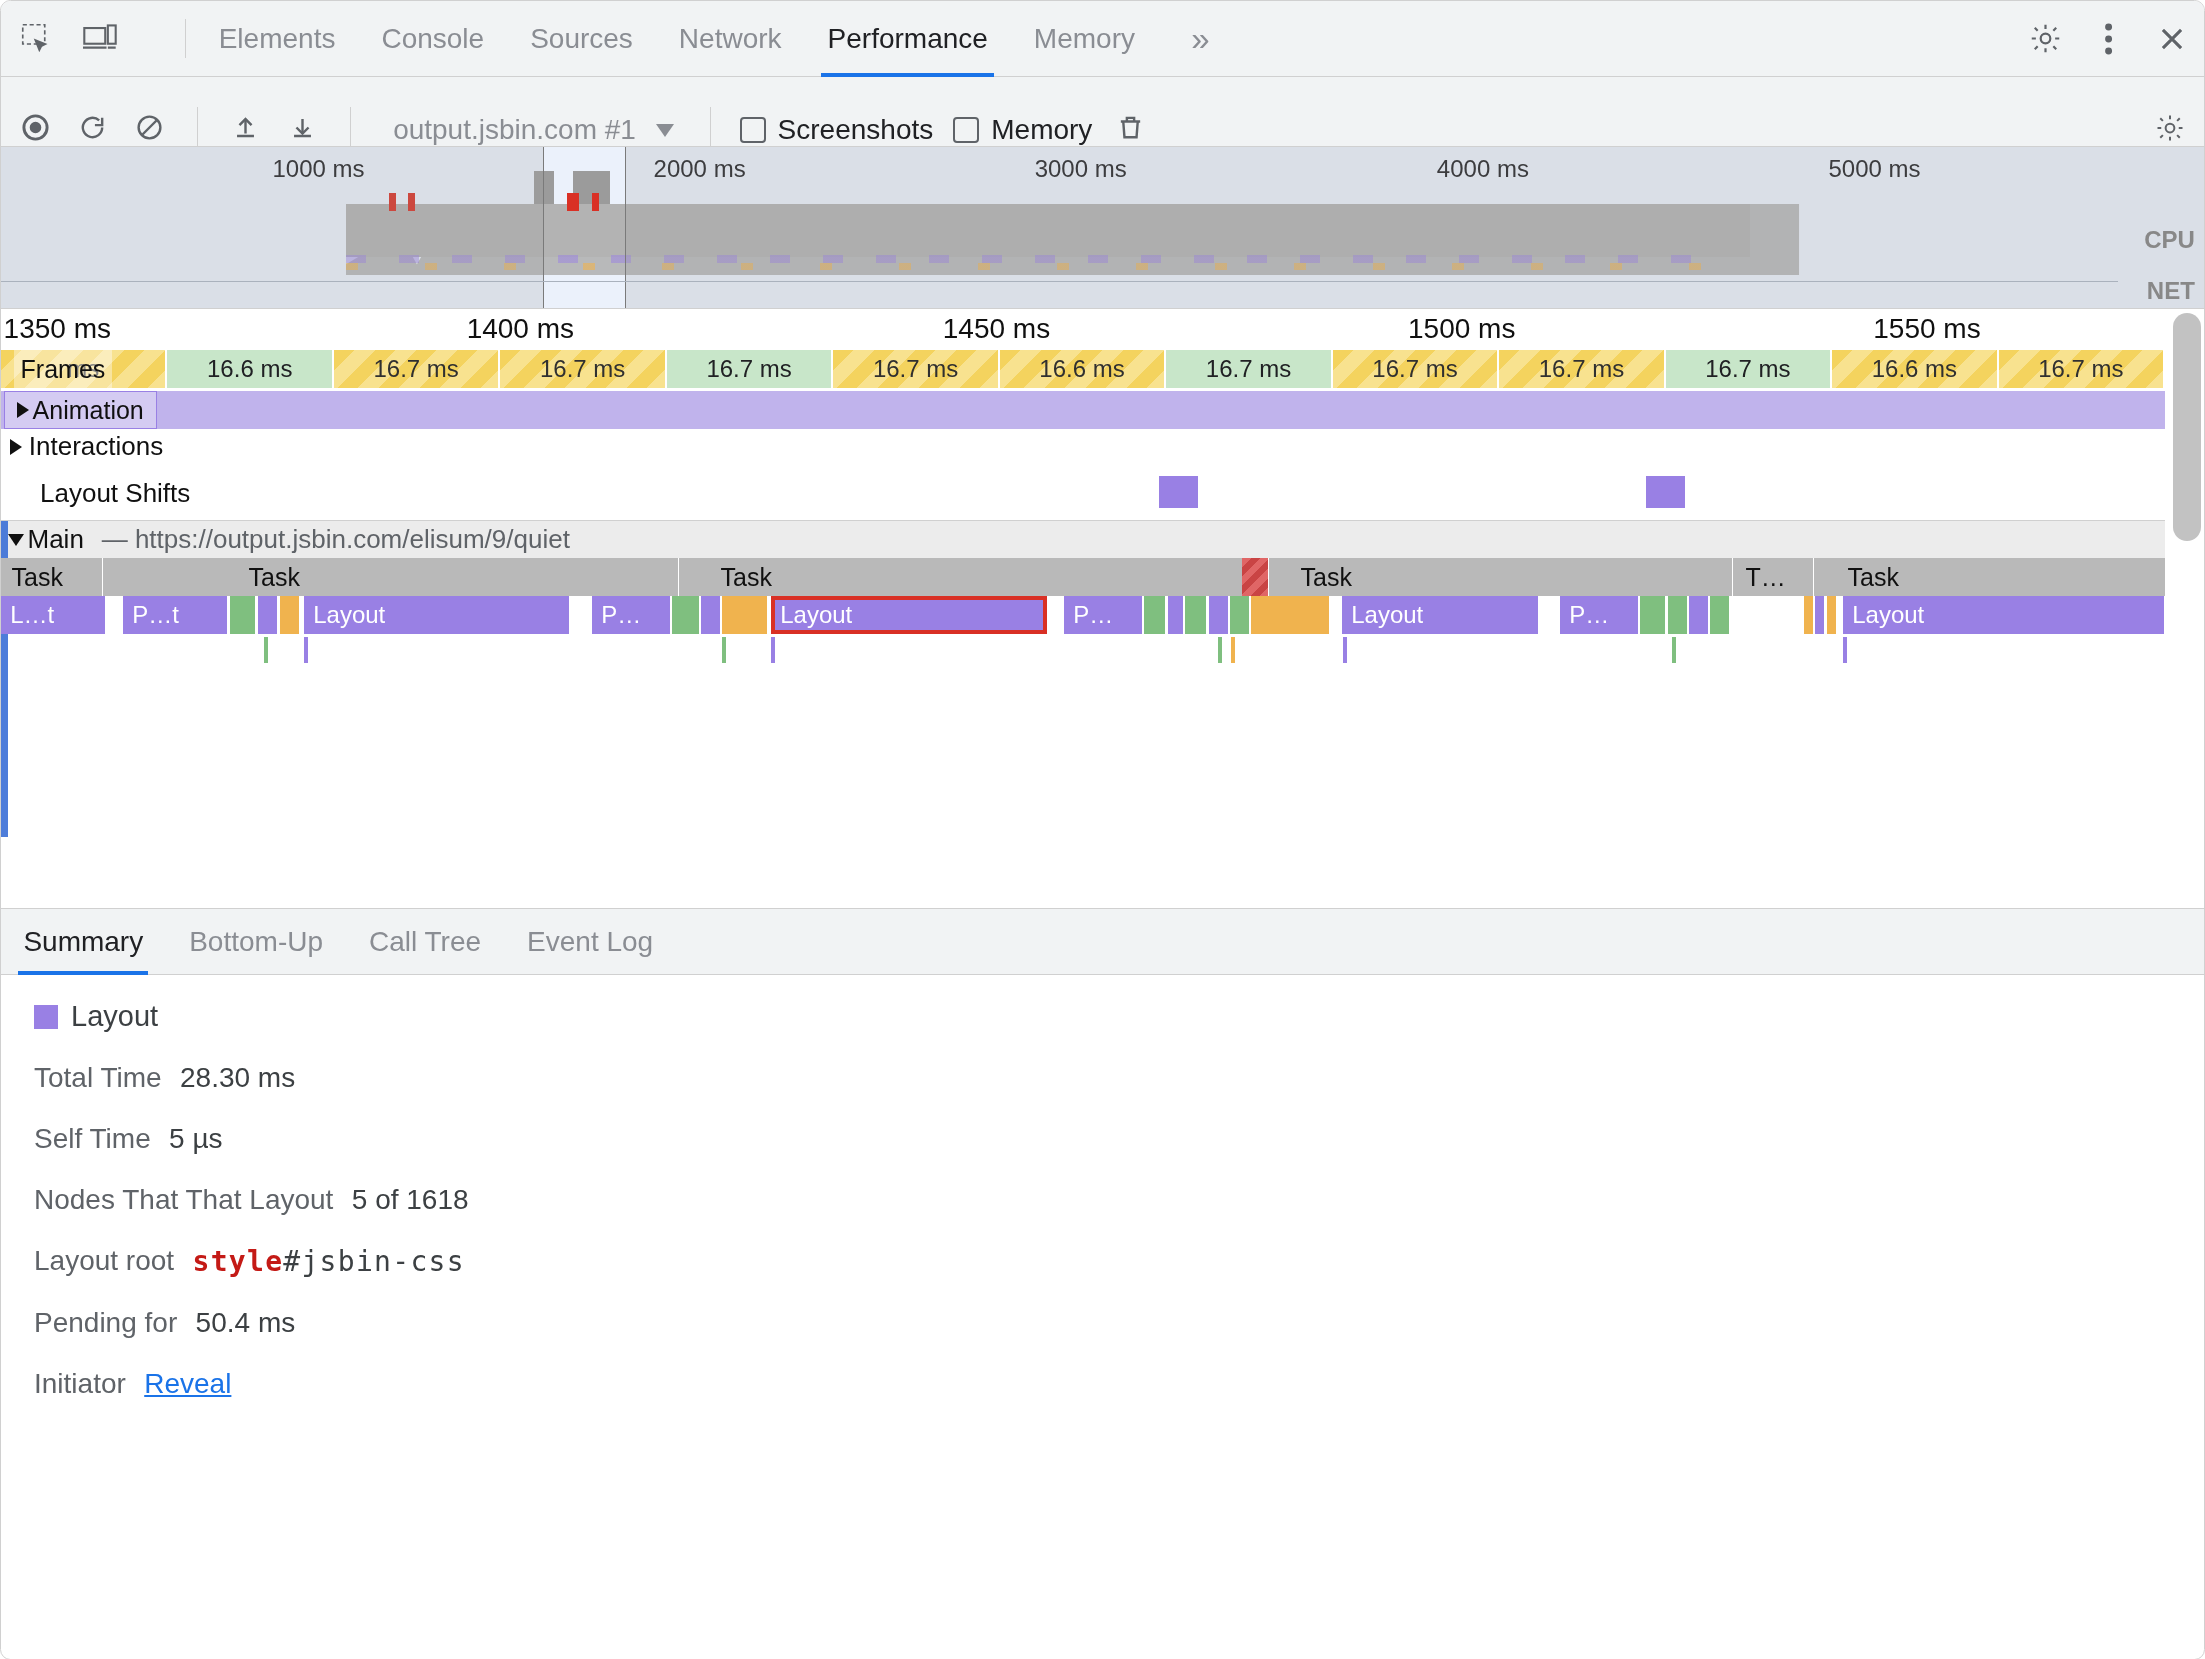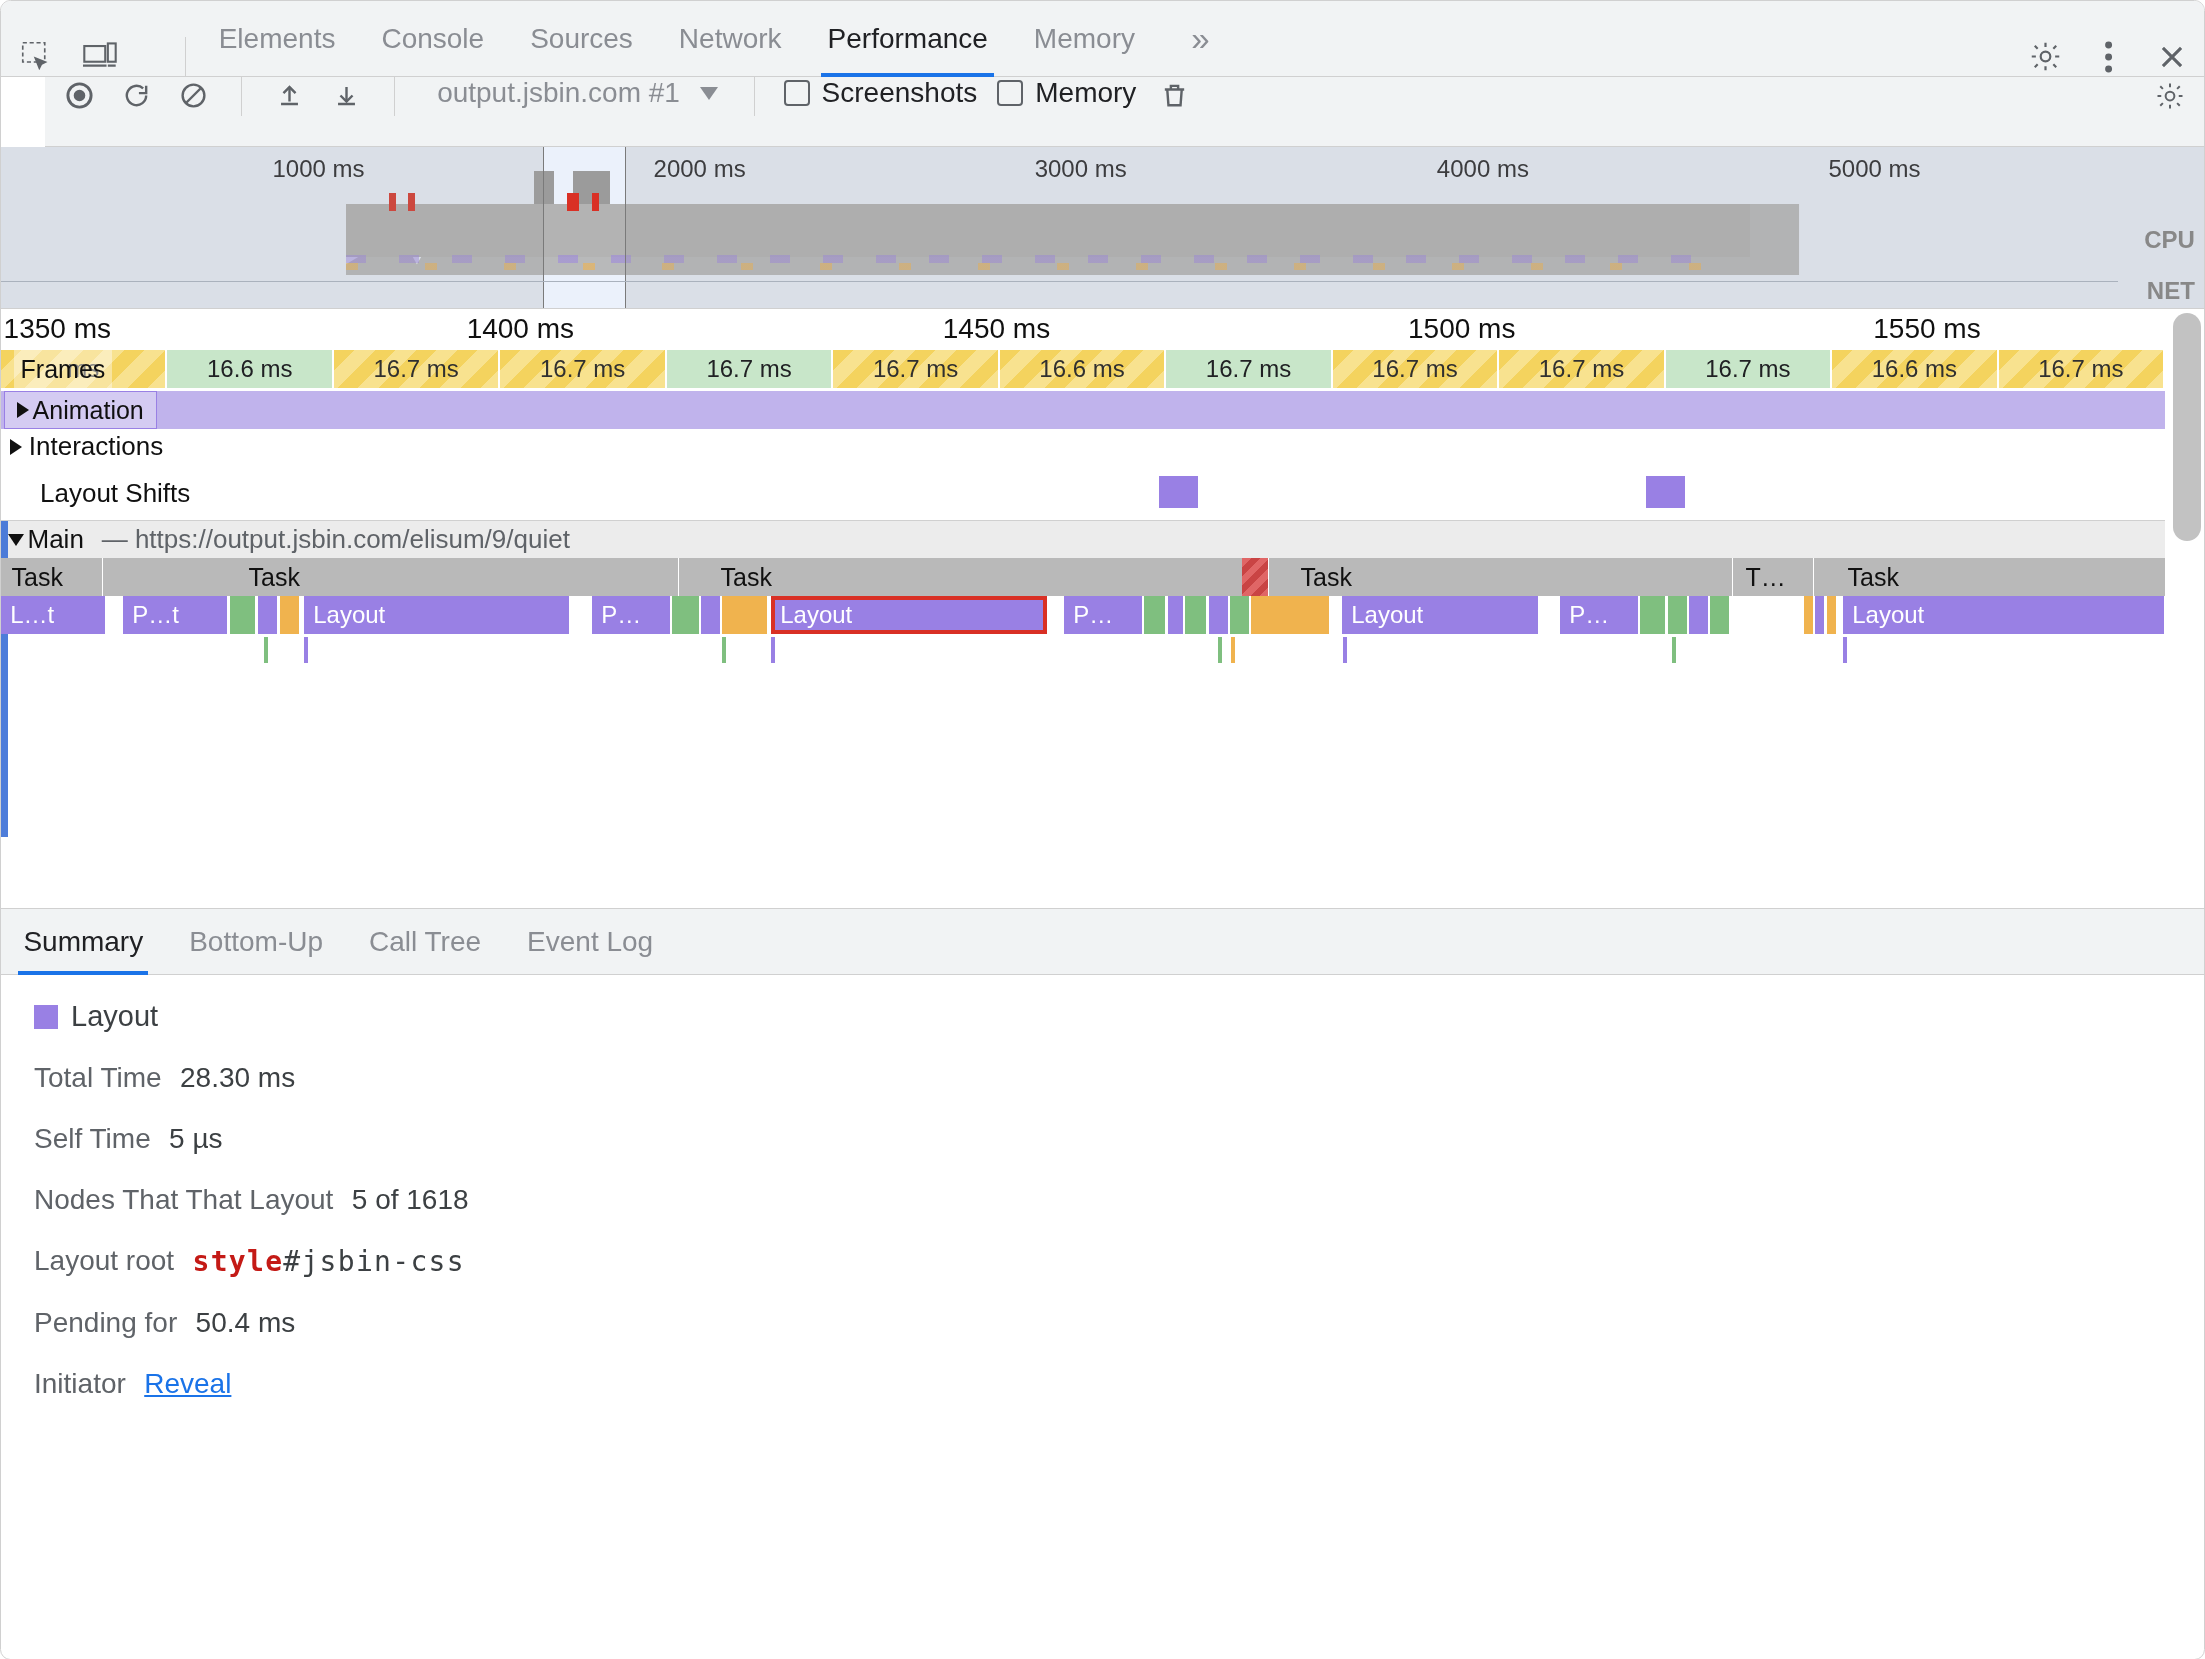--- a/index.html
+++ b/index.html
@@ -32,21 +32,21 @@
     border-radius:10.5px;
     overflow:hidden;
   }
 
   
   .top-tabs{
     height:76px;
     background:var(--toolbar-bg);
     border-bottom:0.7px solid var(--border);
     display:flex;
-    align-items:flex-end;
+    align-items:center;
     padding:0 13px 0 16px;
   }
   .node-picker,.device-icon,.gear-icon,.kebab-icon,.close-x,.more-icon{
     width:39px;
     height:39px;
     display:flex;
     align-items:center;
     justify-content:center;
     color:var(--muted);
   }
@@ -72,24 +72,23 @@
   .right-icons{margin-left:auto;display:flex;gap:24px;align-items:center;}
 
   svg{display:block;}
 
   
   .toolbar{
     height:70px;
     background:var(--toolbar-bg);
     border-bottom:0.7px solid var(--border);
     display:flex;
-    align-items:flex-start;
+    align-items:flex-end;
     padding:0 16px;
     gap:20px;
-    margin-left:44px;
   }
   .toolbar .ico{
     width:37px;height:37px;display:flex;align-items:center;justify-content:center;
     color:var(--muted);
   }
   .toolbar .sep{width:0.7px;height:39px;background:var(--border);margin:0 9.2px;}
   .origin-select{
     display:flex;align-items:center;gap:20px;
     color:var(--inactive);
     font-size:28px;

